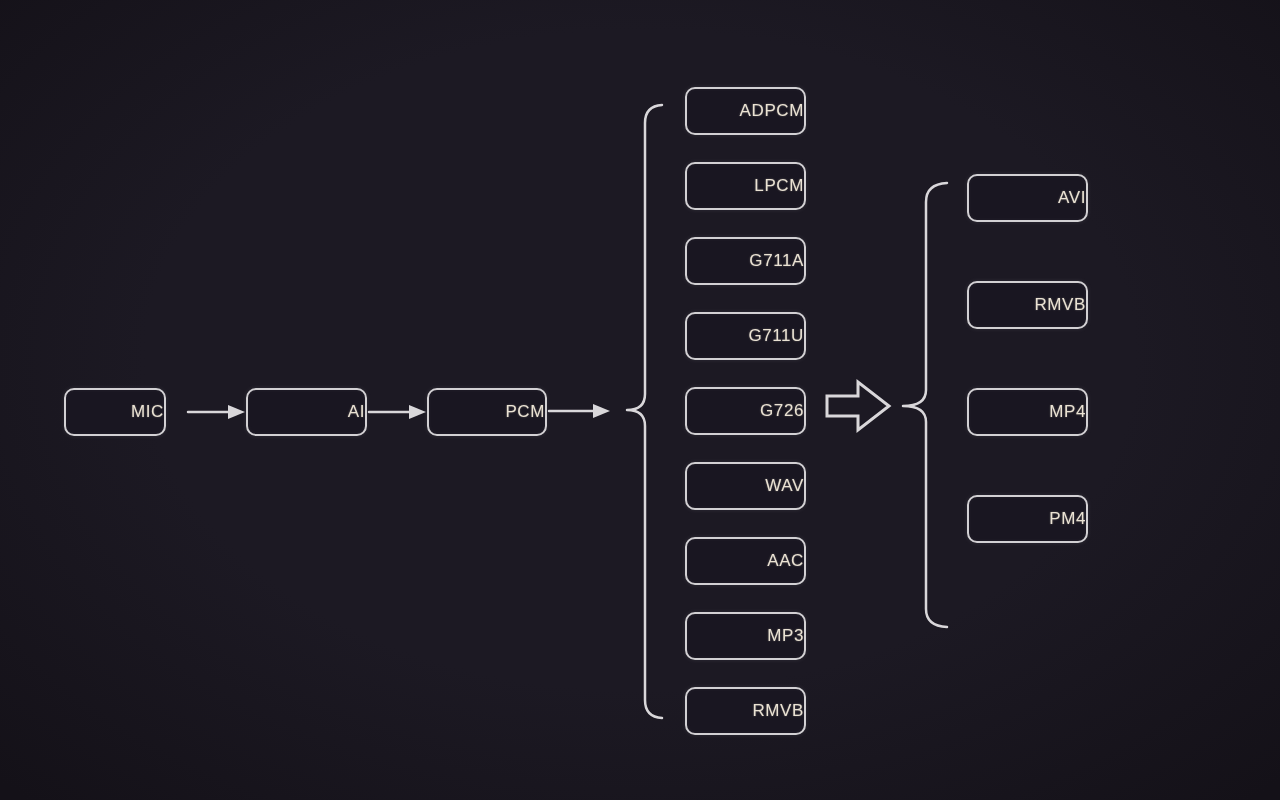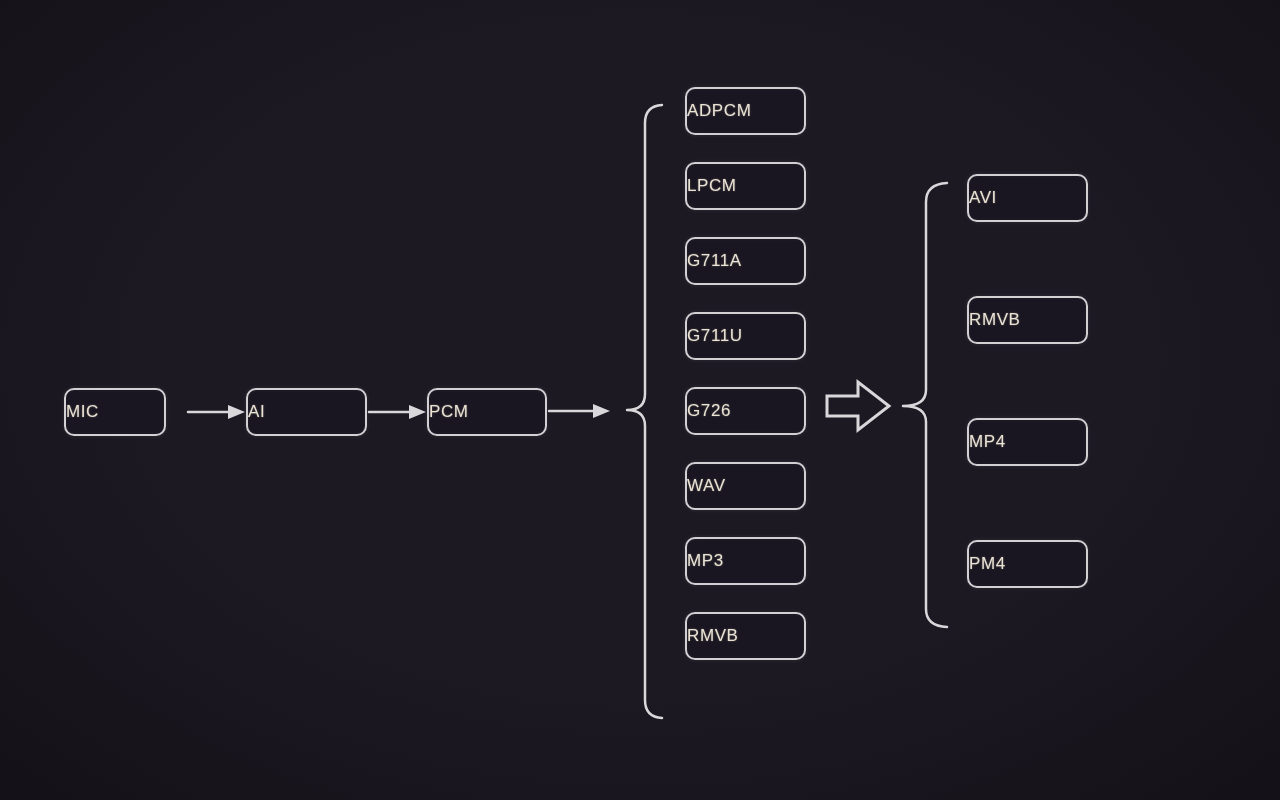--- a/index.html
+++ b/index.html
@@ -26,21 +26,21 @@
   }
   .box {
     box-sizing: border-box;
     height: 48px;
     border: 2px solid var(--box-border);
     border-radius: 10px;
     background: var(--box-fill);
     color: var(--text);
     display: flex;
     align-items: center;
-    justify-content: flex-start;
+    justify-content: flex-end;
     font-size: 17px;
     letter-spacing: 0.6px;
     box-shadow: 0 0 5px rgba(230,230,240,0.10), inset 0 0 4px rgba(230,230,240,0.05);
     text-shadow: 0 0 2px rgba(255,245,225,0.35);
   }
   .flow-box { position: absolute; top: 388px; width: 102px; }
   #node-mic { left: 64px; }
   #node-ai  { left: 246px; width: 121px; }
   #node-pcm { left: 427px; width: 120px; }
 
@@ -53,21 +53,21 @@
     flex-direction: column;
     gap: 27px;
   }
   .container-col {
     position: absolute;
     left: 967px;
     top: 174px;
     width: 121px;
     display: flex;
     flex-direction: column;
-    gap: 74px;
+    gap: 59px;
   }
   svg.connectors {
     position: absolute;
     inset: 0;
     pointer-events: none;
   }
   svg.connectors .stroke {
     fill: none;
     stroke: var(--line);
     stroke-width: 2.5;
@@ -137,20 +137,23 @@
     <div class="box">
       <span>G711U</span>
     </div>
     <div class="box">
       <span>G726</span>
     </div>
     <div class="box">
       <span>WAV</span>
     </div>
     <div class="box">
+      <span>AAC</span>
+    </div>
+    <div class="box">
       <span>MP3</span>
     </div>
     <div class="box">
       <span>RMVB</span>
     </div>
   </div>
 
   <div class="container-col">
     <div class="box">
       <span>AVI</span>

